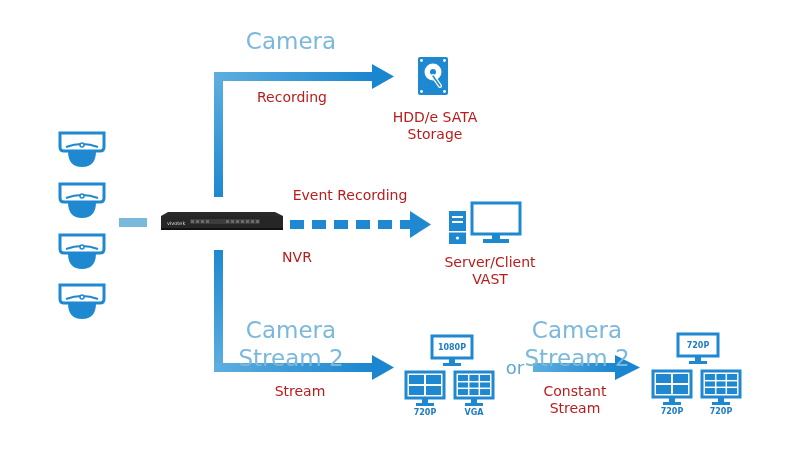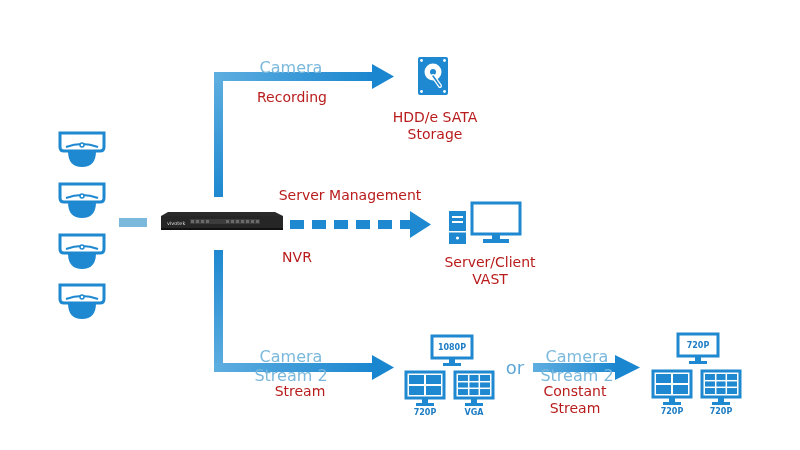--- a/index.html
+++ b/index.html
@@ -1,19 +1,19 @@
 <!DOCTYPE html>
 <html><head>
 <meta charset="utf-8">
 <style>
   html, body { margin: 0; padding: 0; background: #ffffff; }
   body { width: 800px; height: 450px; position: relative; overflow: hidden; font-family: "DejaVu Sans", sans-serif; }
   .lbl { position: absolute; text-align: center; white-space: nowrap; line-height: 1.2; }
   .dark { color: #b91c1c; font-size: 14px; }
-  .light { color: #7ab8dc; font-size: 16px; margin-top: 30px; }
+  .light { color: #7ab8dc; font-size: 23px; }
   .or { color: #5fa7d6; font-size: 18px; }
   svg.canvas { position: absolute; left: 0; top: 0; }
   .res { font-family: "DejaVu Sans", sans-serif; font-weight: bold; font-size: 8px; fill: #1d7cc4; }
   .resbox { font-family: "DejaVu Sans", sans-serif; font-weight: bold; font-size: 8px; fill: #1d7cc4; }
 </style>
 </head>
 <body>
 
 <svg class="canvas" width="800" height="450" viewBox="0 0 800 450">
   <defs>
@@ -168,21 +168,21 @@
 
 <div class="lbl light" style="left:236px; top:28px; width:110px;">
   <div>Camera</div>
 </div>
 <div class="lbl dark" style="left:237px; top:89px; width:110px;">Recording</div>
 <div class="lbl dark" style="left:365px; top:109px; width:140px;">
   <div>HDD/e SATA</div>
   <div>Storage</div>
 </div>
 
-<div class="lbl dark" style="left:255px; top:187px; width:190px;">Server Management</div>
+<div class="lbl dark" style="left:255px; top:187px; width:190px;">Event Recording</div>
 <div class="lbl dark" style="left:236px; top:249px; width:50px;margin-left:36px;">NVR</div>
 <div class="lbl dark" style="left:420px; top:254px; width:140px;">
   <div>Server/Client</div>
   <div>VAST</div>
 </div>
 
 <div class="lbl light" style="left:236px; top:317px; width:110px;">
   <div>Camera</div>
   <div>Stream 2</div>
 </div>

